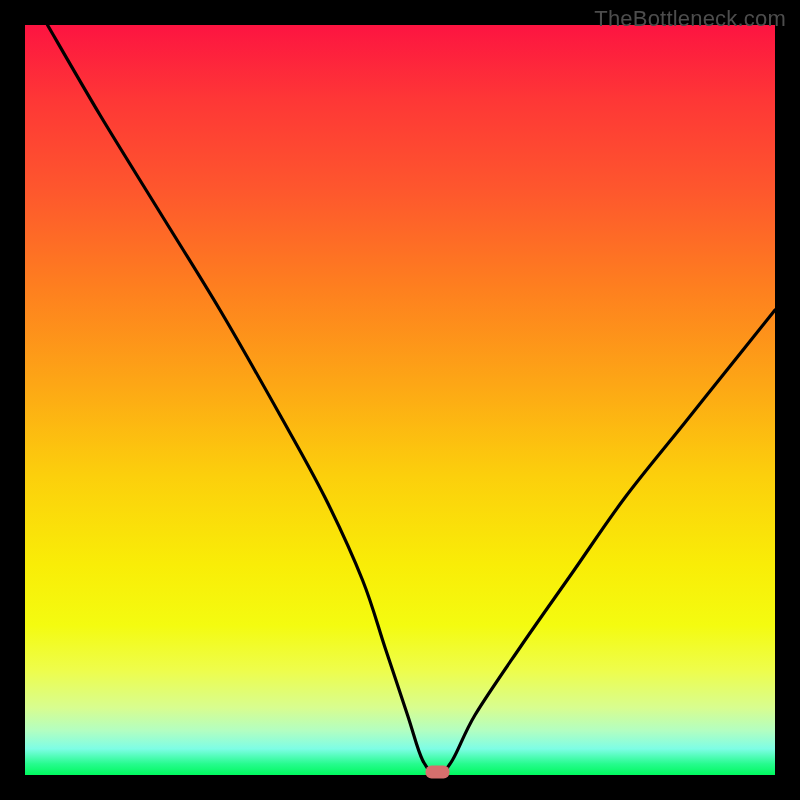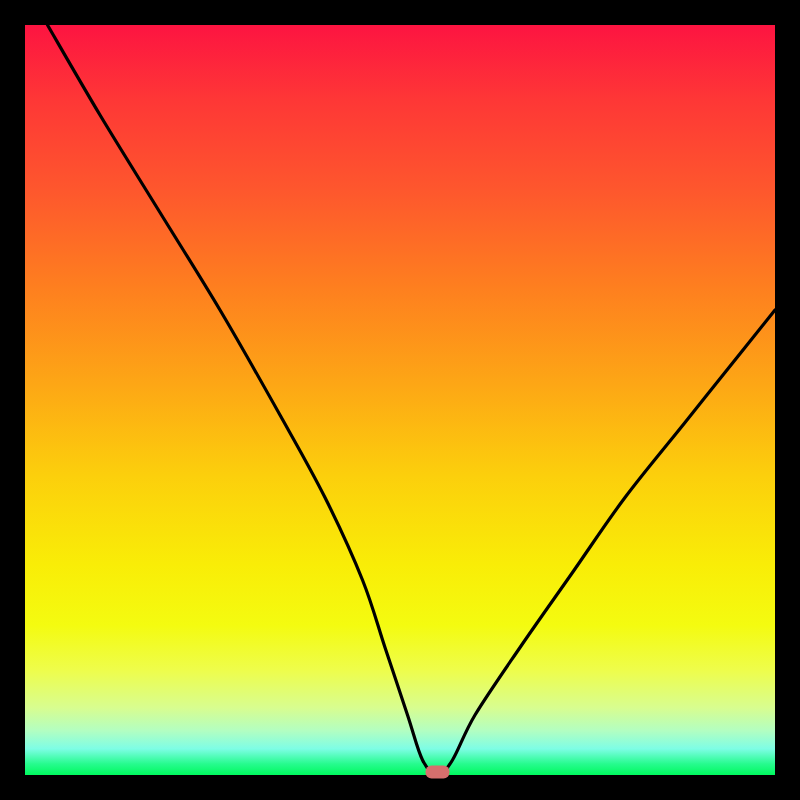--- a/index.html
+++ b/index.html
@@ -59,20 +59,21 @@
     top: 0;
     width: 750px;
     height: 750px;
     overflow: visible;
   }
 </style>
 </head>
 <body>
 
 <div class="frame">
+  <div class="watermark">TheBottleneck.com</div>
 
   <div class="plot-area">
     <svg class="curve" viewBox="0 0 750 750" preserveAspectRatio="none">
       <path fill="none" stroke="#000" stroke-width="3.2" stroke-linejoin="round" stroke-linecap="round" d="M 22.50 0.00 C 31.25 15.00, 56.25 58.75, 75.00 90.00 C 93.75 121.25, 115.00 155.00, 135.00 187.50 C 155.00 220.00, 175.00 251.25, 195.00 285.00 C 215.00 318.75, 237.50 358.75, 255.00 390.00 C 272.50 421.25, 286.25 445.00, 300.00 472.50 C 313.75 500.00, 327.50 530.00, 337.50 555.00 C 347.50 580.00, 352.50 600.00, 360.00 622.50 C 367.50 645.00, 376.25 671.25, 382.50 690.00 C 388.75 708.75, 392.50 725.00, 397.50 735.00 C 402.50 745.00, 407.50 750.00, 412.50 750.00 C 417.50 750.00, 421.25 745.00, 427.50 735.00 C 433.75 725.00, 438.75 708.75, 450.00 690.00 C 461.25 671.25, 478.75 646.25, 495.00 622.50 C 511.25 598.75, 530.00 572.50, 547.50 547.50 C 565.00 522.50, 581.25 497.50, 600.00 472.50 C 618.75 447.50, 640.00 422.50, 660.00 397.50 C 680.00 372.50, 705.00 341.25, 720.00 322.50 C 735.00 303.75, 745.00 291.25, 750.00 285.00"></path>
       <rect rx="6" ry="6" width="24" height="13" fill="#d66f6d" x="400.50" y="740.50"></rect>
     </svg>
   </div>
 </div>
 
 </body></html>

